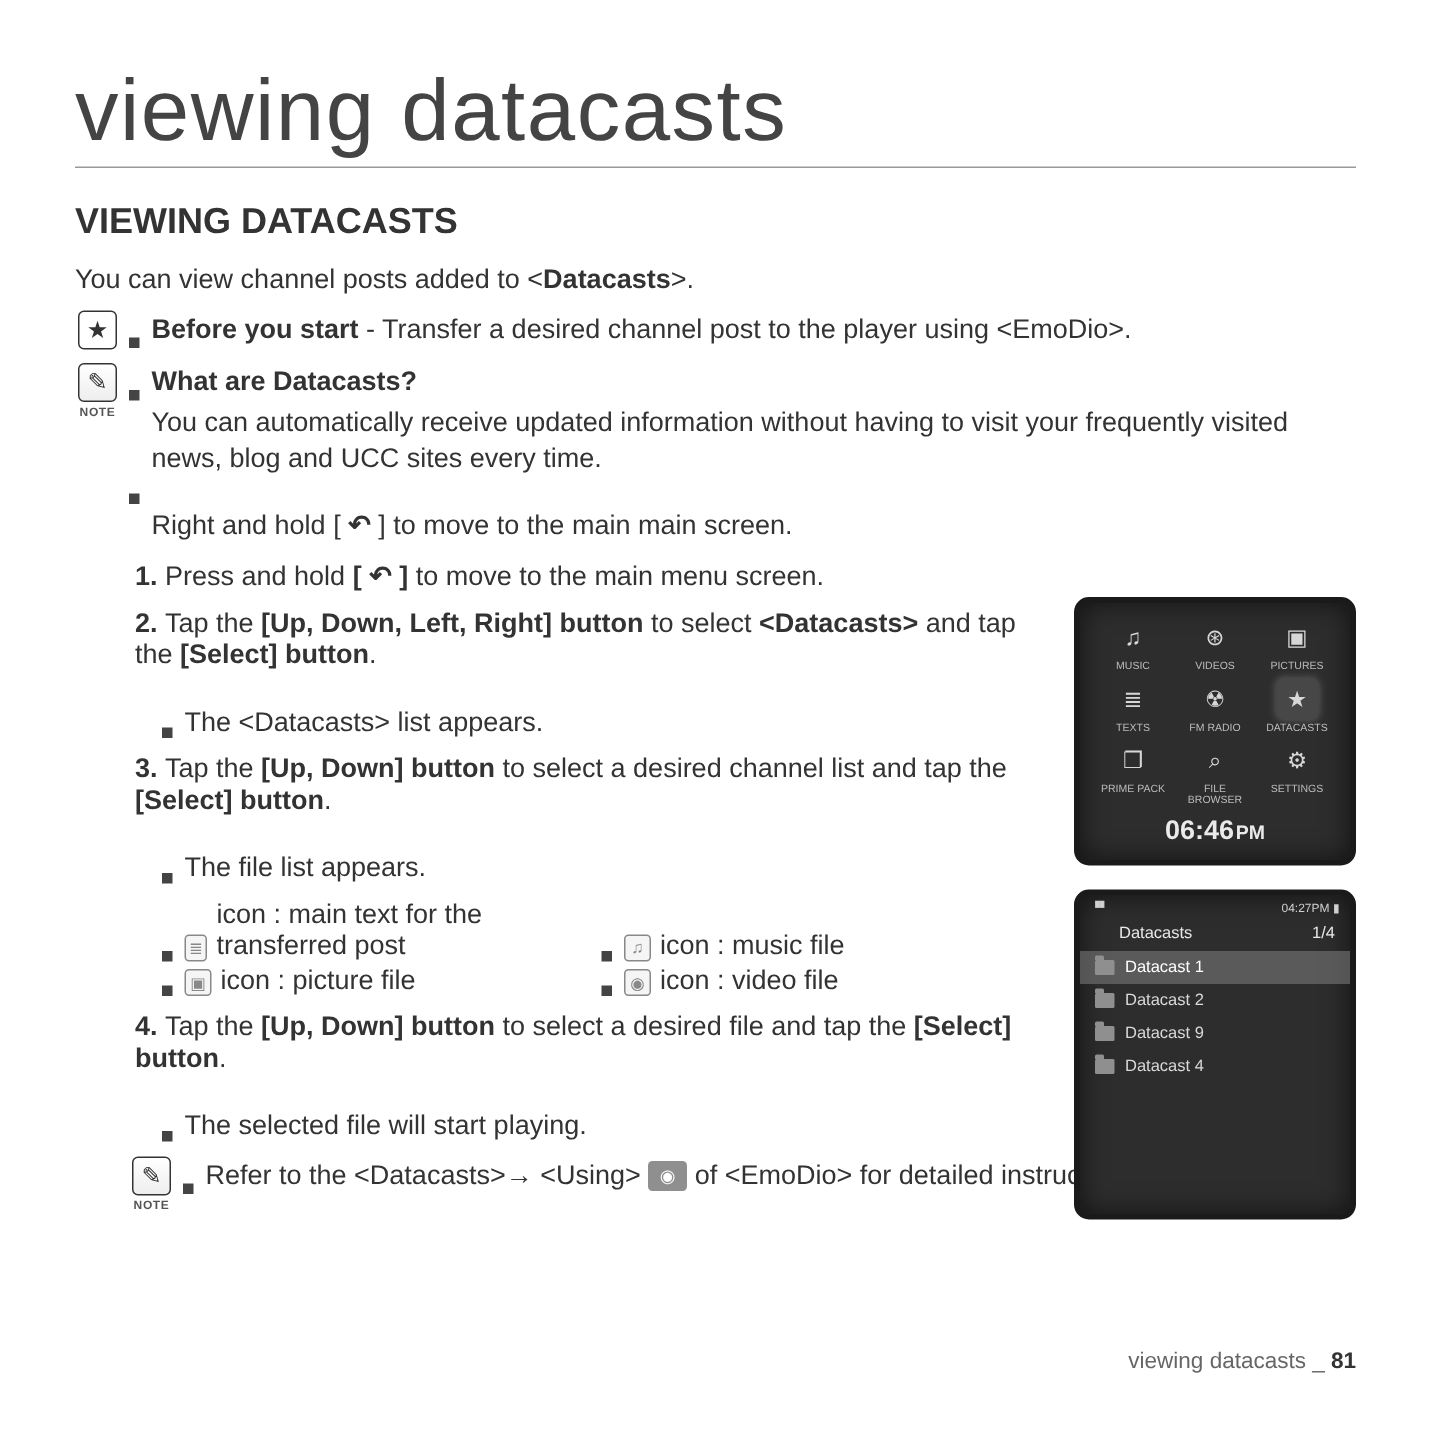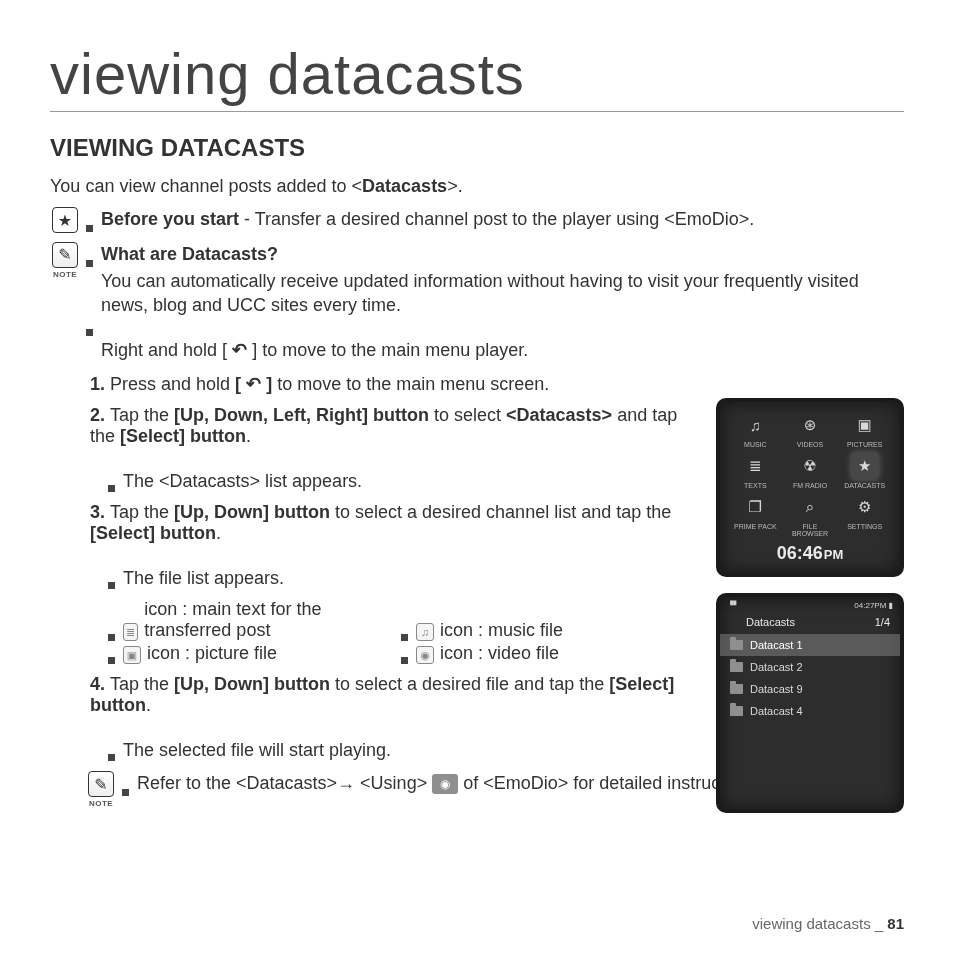--- a/index.html
+++ b/index.html
@@ -31,21 +31,21 @@
   .menu-cell.active .ic{background:rgba(120,120,120,.35);box-shadow:0 0 6px rgba(255,255,255,.25)}
   .clock{text-align:center;font-size:18px;font-weight:700;color:#eaeaea;margin-top:6px}
   .clock .ampm{font-size:13px;font-weight:700;margin-left:1px}
   .device.list{margin-top:16px;padding:0;min-height:220px}
   .statusbar{display:flex;justify-content:space-between;align-items:center;font-size:8px;padding:4px 7px;color:#d0d0d0}
   .title-row{display:flex;justify-content:space-between;align-items:center;padding:2px 10px 6px 26px;font-size:11px;color:#e8e8e8}
   .item{display:flex;align-items:center;padding:5px 10px;font-size:11px;color:#d9d9d9}
   .item.sel{background:rgba(120,120,120,.6);color:#fff}
   .folder{width:13px;height:10px;background:#8f8f8f;margin-right:7px;border-radius:1px;position:relative}
   .folder:before{content:"";position:absolute;top:-3px;left:0;width:6px;height:3px;background:#8f8f8f;border-radius:1px 1px 0 0}
-  .footer{position:absolute;bottom:22px;right:50px;font-size:15px;color:#666}
+  .footer{position:absolute;bottom:38px;right:50px;font-size:15px;color:#666}
   .footer .pg{font-weight:700;color:#333}
   .eye-box{display:inline-flex;width:26px;height:20px;background:#8f8f8f;border-radius:3px;color:#fff;align-items:center;justify-content:center;font-size:12px;vertical-align:middle}
   b{font-weight:700}
 </style>
 </head>
 <body>
 
 <div class="chapter-title">viewing datacasts</div>
 <div class="section-title">VIEWING DATACASTS</div>
 
@@ -73,21 +73,21 @@
   <div class="body-text">
     <div class="bullet-line">
         <span class="sqbul"></span>
       <span><b>What are Datacasts?</b></span>
     </div>
     <div style="margin-left:15px">You can automatically receive updated information without having to visit your frequently visited news, blog and UCC sites every time.</div>
     <div class="bullet-line" style="margin-top:4px">
         <span class="sqbul"></span>
     </div>
     <div style="margin-left:15px">
-      <span>Right and hold [ </span><span class="back-icon">↶</span><span> ] to move to the main menu player.</span>
+      <span>Right and hold [ </span><span class="back-icon">↶</span><span> ] to move to the main main screen.</span>
     </div>
   </div>
 </div>
 
 <ol class="steps">
   <li>
     <span class="stepnum">1. </span><span>Press and hold </span><b><span>[ </span><span class="back-icon">↶</span><span> ]</span></b><span> to move to the main menu screen.</span>
   </li>
   <li>
     <span class="stepnum">2. </span><span>Tap the </span><b>[Up, Down, Left, Right] button</b><span> to select </span><b>&lt;Datacasts&gt;</b><span> and tap the </span><b>[Select] button</b><span>.</span>

